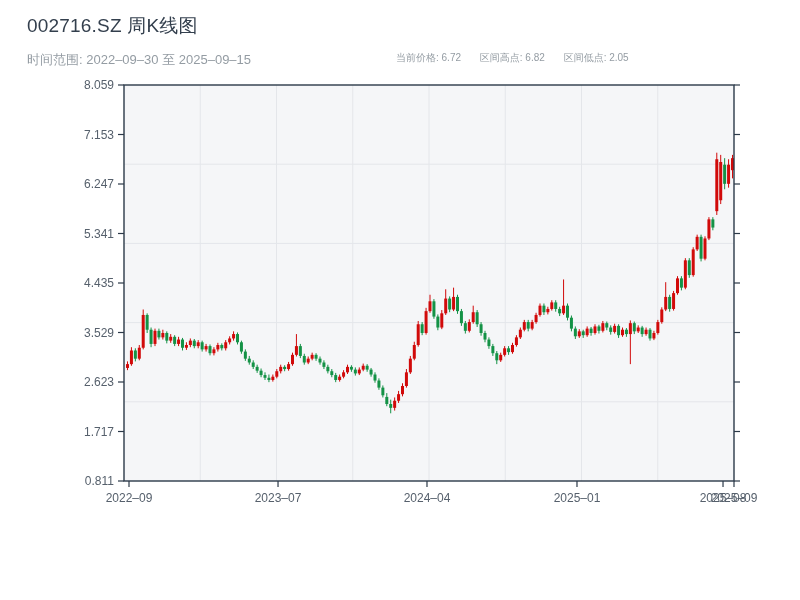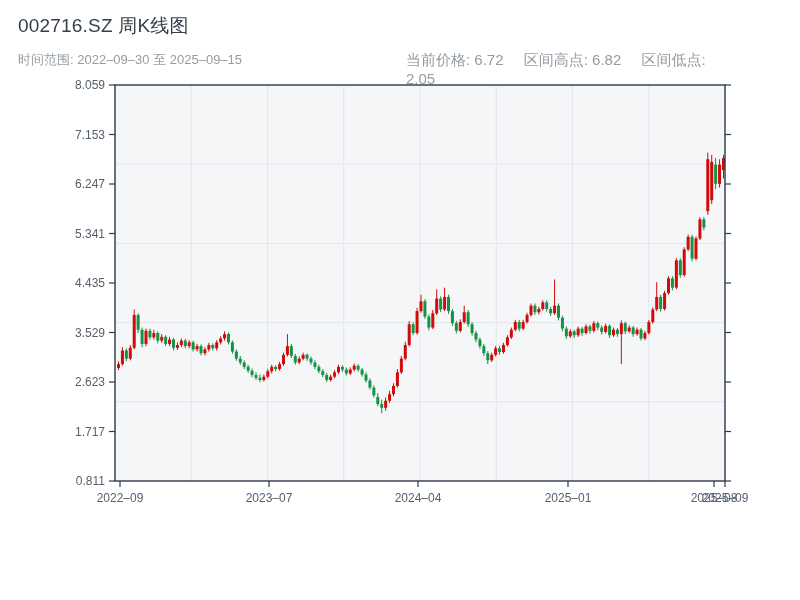--- a/index.html
+++ b/index.html
@@ -1,20 +1,20 @@
 <!DOCTYPE html>
 <html><head>
 <meta charset="utf-8">
 <style>
   html,body{margin:0;padding:0;background:#ffffff;width:800px;height:600px;overflow:hidden;
     font-family:"Liberation Sans",sans-serif;}
-  .page{position:relative;width:722px;height:600px;background:#fff;}
+  .page{position:relative;width:722px;height:600px;background:#fff;margin-left:9px;}
   .title{position:absolute;left:18px;top:13px;font-size:19px;color:#333f4d;letter-spacing:.2px;}
   .subrow{position:absolute;left:18px;top:51px;font-size:13px;color:#949ca3;}
-  .statsrow{position:absolute;left:406px;top:51px;font-size:15px;color:#949ca3;}
+  .statsrow{position:absolute;left:387px;top:51px;font-size:10px;color:#949ca3;}
   .statsrow .stat{margin-right:16px;}
   svg text.tick{font-family:"Liberation Sans",sans-serif;font-size:12px;fill:#56606c;}
   #kchart{position:absolute;left:0;top:70px;}
 </style>
 </head>
 <body>
 
 <div class="page">
   <div class="title">002716.SZ 周K线图</div>
   <div class="subrow">时间范围: 2022–09–30 至 2025–09–15</div>

